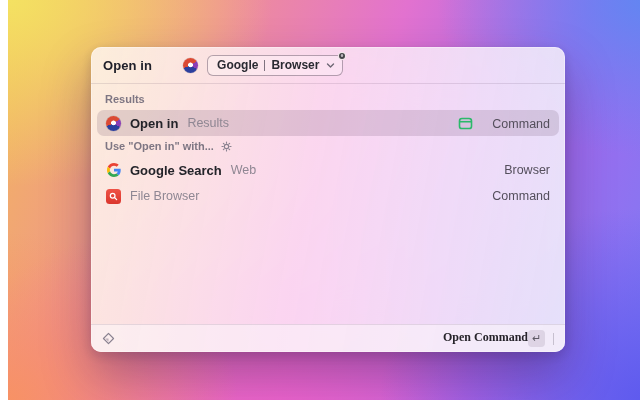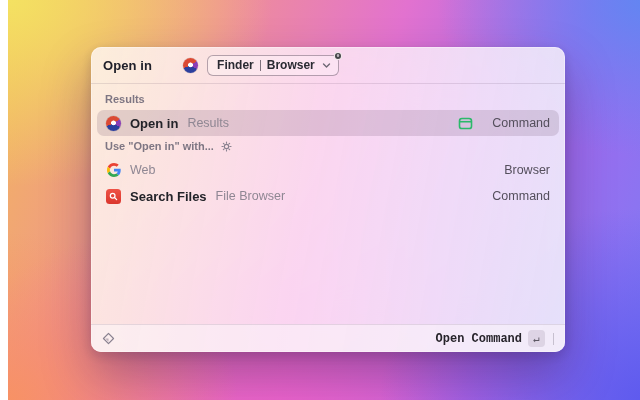--- a/index.html
+++ b/index.html
@@ -69,61 +69,61 @@
   }
   .sec-h .gear-btn { display: inline-flex; cursor: pointer; background: none; border: none; padding: 0; }
   .row {
     height: 26px; border-radius: 7px;
     display: flex; align-items: center; gap: 9px;
     padding: 0 9px; cursor: pointer;
   }
   .row.selected { background: rgba(96,66,96,0.17); }
   .row-title { font-size: 13px; font-weight: 700; color: #232329; white-space: nowrap; }
   .row-sub { font-size: 12.5px; color: #8f8793; white-space: nowrap; }
-  .row-acc { margin-left: auto; display: flex; align-items: center; gap: 19px;
+  .row-acc { margin-left: auto; display: flex; align-items: flex-end; gap: 19px;
              font-size: 12.5px; color: #544f5c; }
   .icon-16 { width: 15px; height: 15px; flex: 0 0 15px; display: flex; align-items: center; justify-content: center; }
   .sf-icon {
     width: 15px; height: 15px; border-radius: 3.5px;
     background: linear-gradient(180deg, #ef5246, #da362d);
     display: flex; align-items: center; justify-content: center;
   }
   
   .footer {
     flex: 0 0 28px; height: 28px;
     display: flex; align-items: center;
     padding: 0 10px;
     border-top: 1px solid rgba(70,50,80,0.13);
     background: rgba(252,245,249,0.55);
     border-radius: 0 0 10px 10px;
   }
   .f-right { margin-left: auto; display: flex; align-items: center; gap: 7px; }
-  .f-action { display: flex; align-items: center; gap: 6px; background: none; border: none;
-              font-family: Liberation Mono, monospace; cursor: pointer; padding: 0; }
+  .f-action { display: flex; background: none; border: none;
+              font-family: Liberation Serif, serif; cursor: pointer; padding: 0; }
   .f-primary-label { font-size: 12px; font-weight: 700; color: #27242b; }
   .f-actions-label { font-size: 12px; font-weight: 400; color: #5d5864; }
   .key {
     min-width: 17px; height: 17px; padding: 0 3px;
     display: inline-flex; align-items: center; justify-content: center;
     background: rgba(112,92,116,0.16); border-radius: 4px;
     font-size: 11px; color: #5d5864;
   }
   .f-div { width: 1px; height: 12px; background: rgba(70,60,80,0.25); margin: 0 1px; }
 </style>
 </head>
 <body>
 
 <div class="desktop">
   <div class="window">
 
     <div class="header">
       <span class="hdr-title">Open in</span>
       <span class="ext-icon"></span>
       <button class="pill">
-        <span>Finder</span>
+        <span>Google</span>
         <span class="pill-div"></span>
         <span>Browser</span>
         <svg width="9" height="9" viewBox="0 0 9 9">
           <path d="M1.5 3 L4.5 6 L7.5 3" fill="none" stroke="#6e6874" stroke-width="1.4" stroke-linecap="round" stroke-linejoin="round"></path>
         </svg>
         <span class="badge"></span>
       </button>
     </div>
 
     <div class="list">
@@ -166,34 +166,34 @@
 
       <div class="row">
         <span class="icon-16">
           <svg width="14" height="14" viewBox="0 0 48 48">
             <path fill="#EA4335" d="M24 9.5c3.54 0 6.71 1.22 9.21 3.6l6.85-6.85C35.9 2.38 30.47 0 24 0 14.62 0 6.51 5.38 2.56 13.22l7.98 6.19C12.43 13.72 17.74 9.5 24 9.5z"></path>
             <path fill="#4285F4" d="M46.98 24.55c0-1.57-.15-3.09-.38-4.55H24v9.02h12.94c-.58 2.96-2.26 5.48-4.78 7.18l7.73 6c4.51-4.18 7.09-10.36 7.09-17.65z"></path>
             <path fill="#FBBC05" d="M10.53 28.59c-.48-1.45-.76-2.99-.76-4.59s.27-3.14.76-4.59l-7.98-6.19C.92 16.46 0 20.12 0 24c0 3.88.92 7.54 2.56 10.78l7.97-6.19z"></path>
             <path fill="#34A853" d="M24 48c6.48 0 11.93-2.13 15.89-5.81l-7.73-6c-2.15 1.45-4.92 2.3-8.16 2.3-6.26 0-11.57-4.22-13.47-9.91l-7.98 6.19C6.51 42.62 14.62 48 24 48z"></path>
           </svg>
         </span>
+        <span class="row-title">Google Search</span>
         <span class="row-sub">Web</span>
         <span class="row-acc">
           <span>Browser</span>
         </span>
       </div>
 
       <div class="row">
         <span class="sf-icon">
           <svg width="11" height="11" viewBox="0 0 16 16">
             <circle cx="6.8" cy="6.8" r="3.4" fill="none" stroke="#ffffff" stroke-width="1.8"></circle>
             <line x1="9.5" y1="9.5" x2="12.6" y2="12.6" stroke="#ffffff" stroke-width="1.8" stroke-linecap="round"></line>
           </svg>
         </span>
-        <span class="row-title">Search Files</span>
         <span class="row-sub">File Browser</span>
         <span class="row-acc">
           <span>Command</span>
         </span>
       </div>
 
     </div>
 
     <div class="footer">
       <svg width="15" height="15" viewBox="0 0 16 16">

